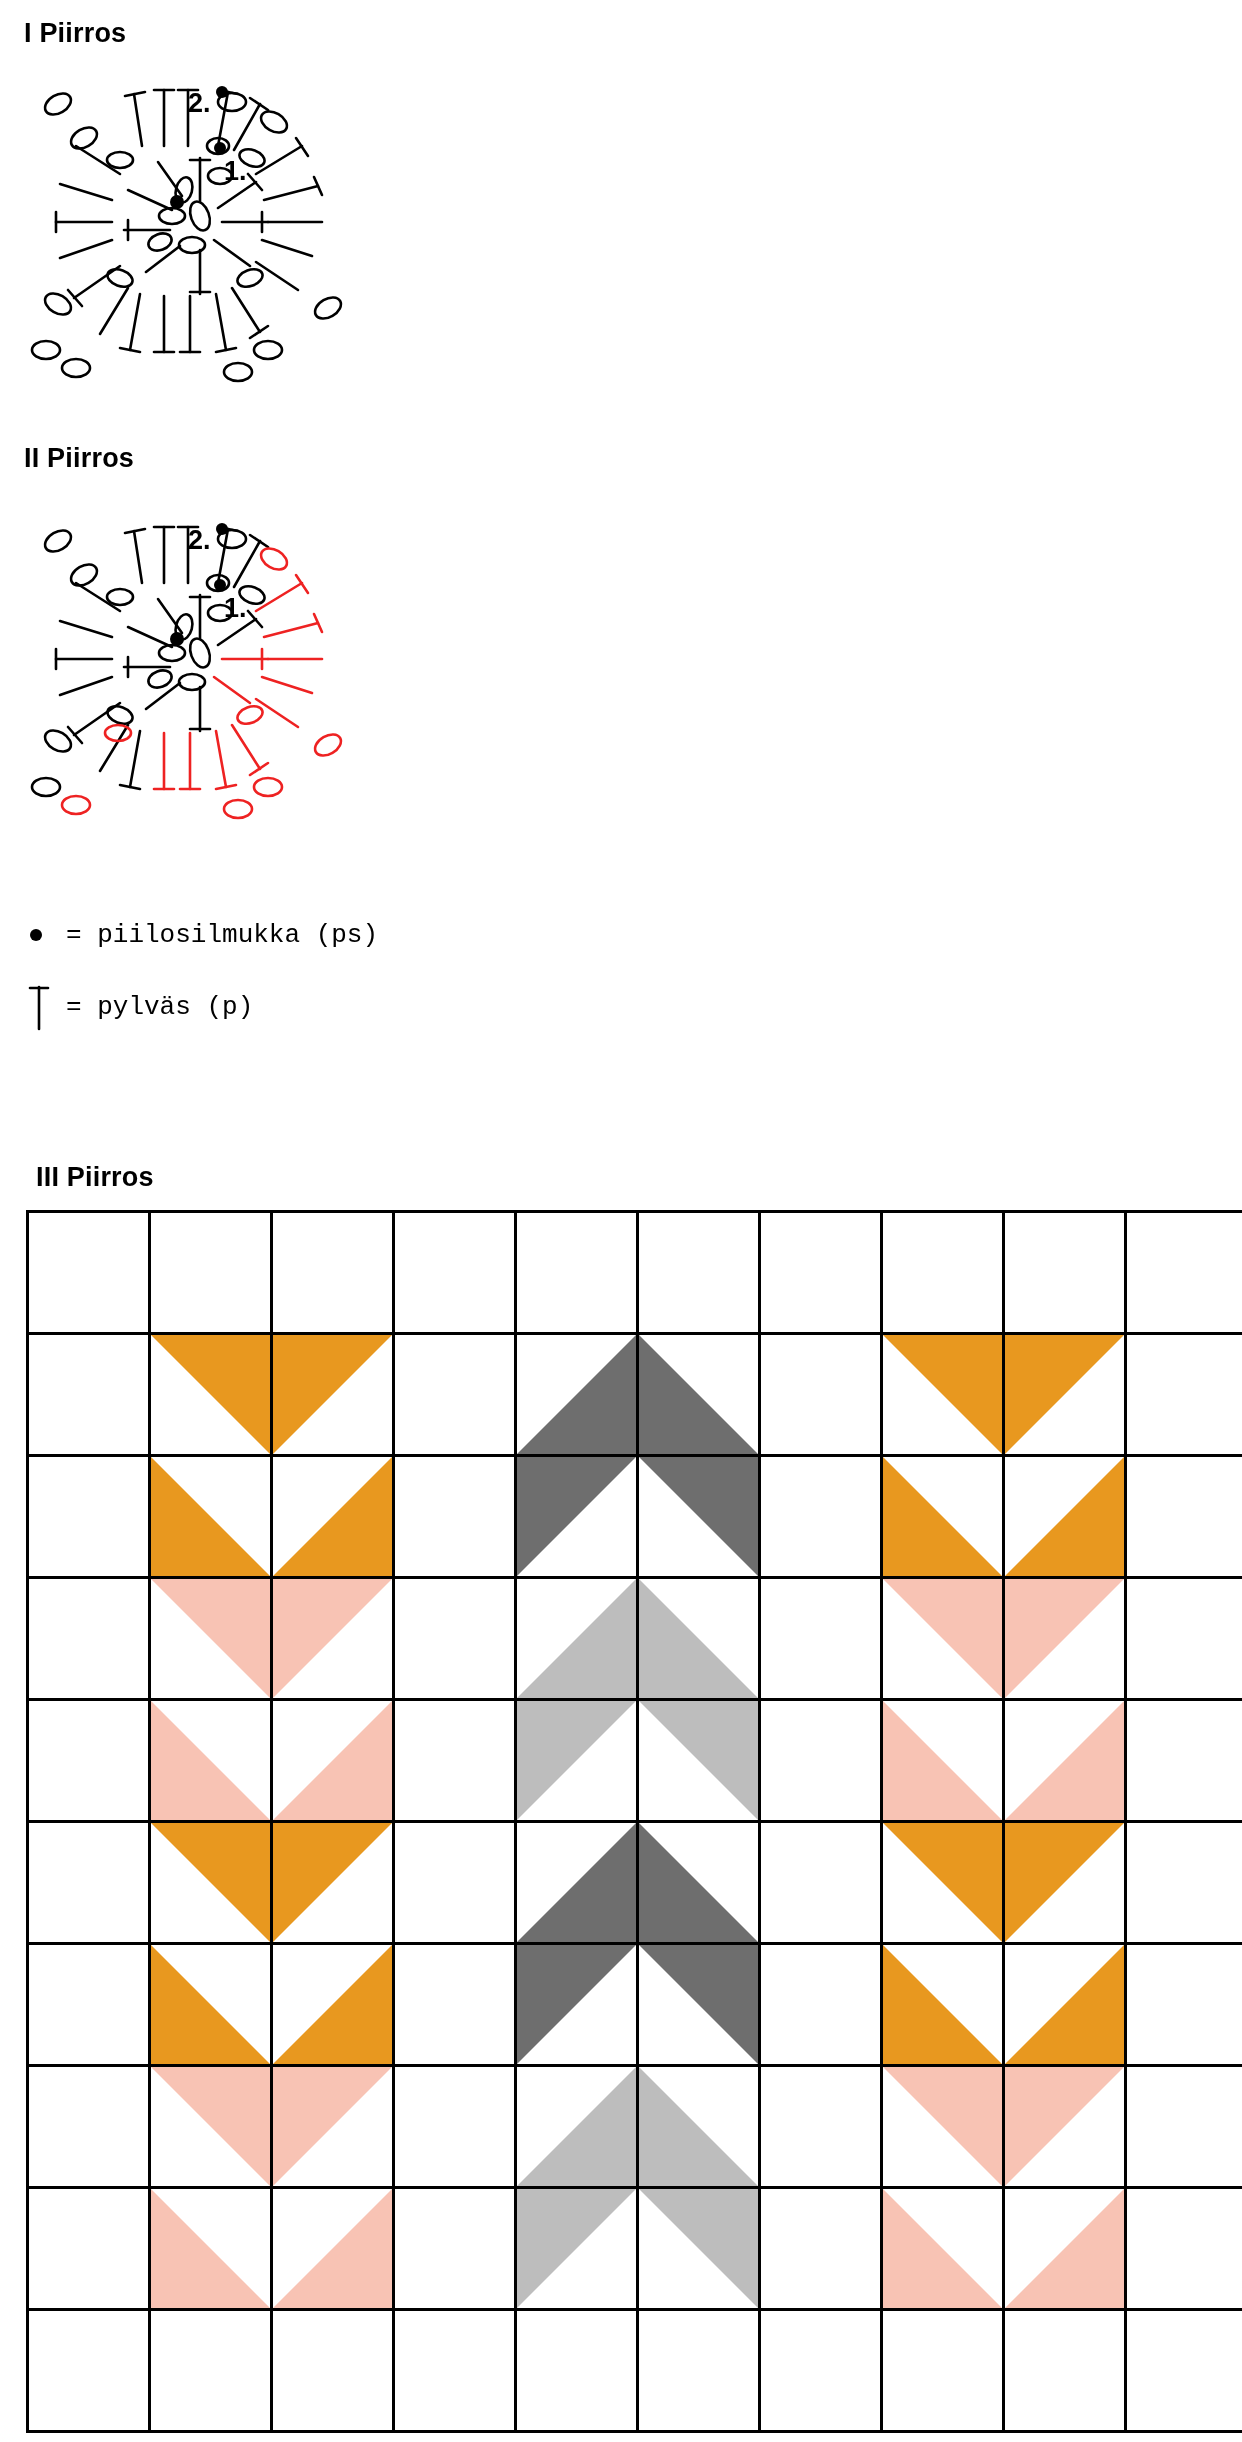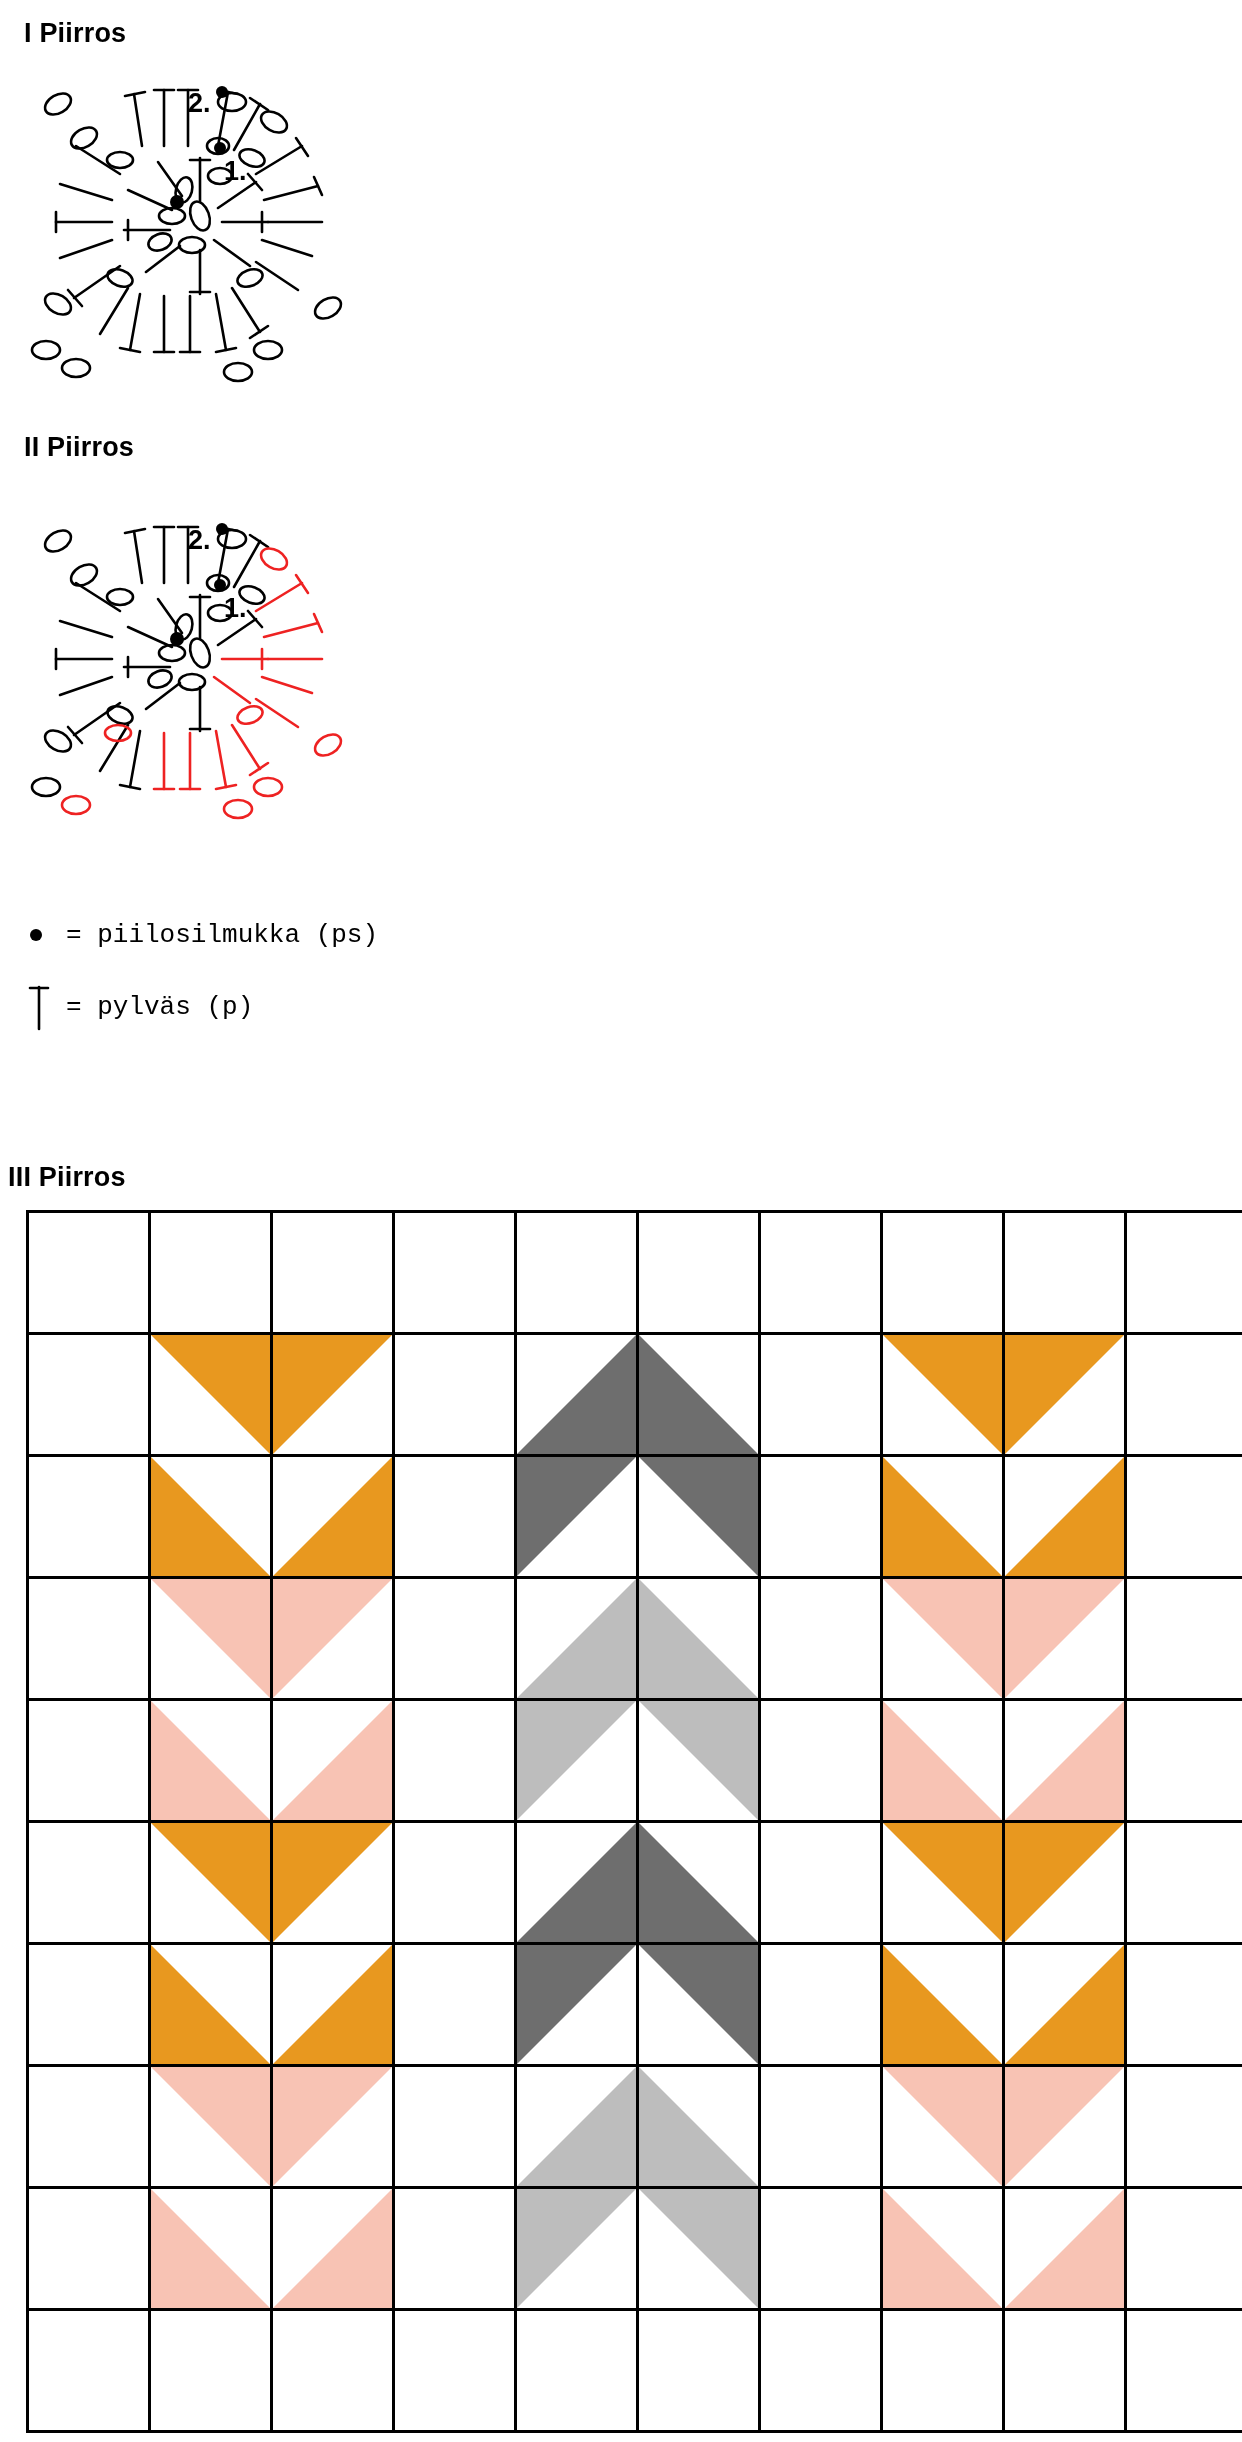--- a/index.html
+++ b/index.html
@@ -22,22 +22,22 @@
   }
   .section-title {
     position: absolute;
     font-size: 27px;
     font-weight: bold;
     letter-spacing: 0.2px;
     color: #000;
     white-space: nowrap;
   }
   #title-1 { left: 24px; top: 18px; }
-  #title-2 { left: 24px; top: 432px; text-align: right; }
-  #title-3 { left: 8px; top: 1162px; }
+  #title-2 { left: 24px; top: 443px; text-align: right; }
+  #title-3 { left: 36px; top: 1162px; }
 
   .chart-box { position: absolute; }
   #chart-1 { left: 12px; top: 50px; width: 380px; height: 380px; }
   #chart-2 { left: 12px; top: 487px; width: 400px; height: 380px; }
 
   
   .legend { position: absolute; left: 24px; top: 915px; width: 520px; }
   .legend-row {
     display: flex;
     align-items: center;

